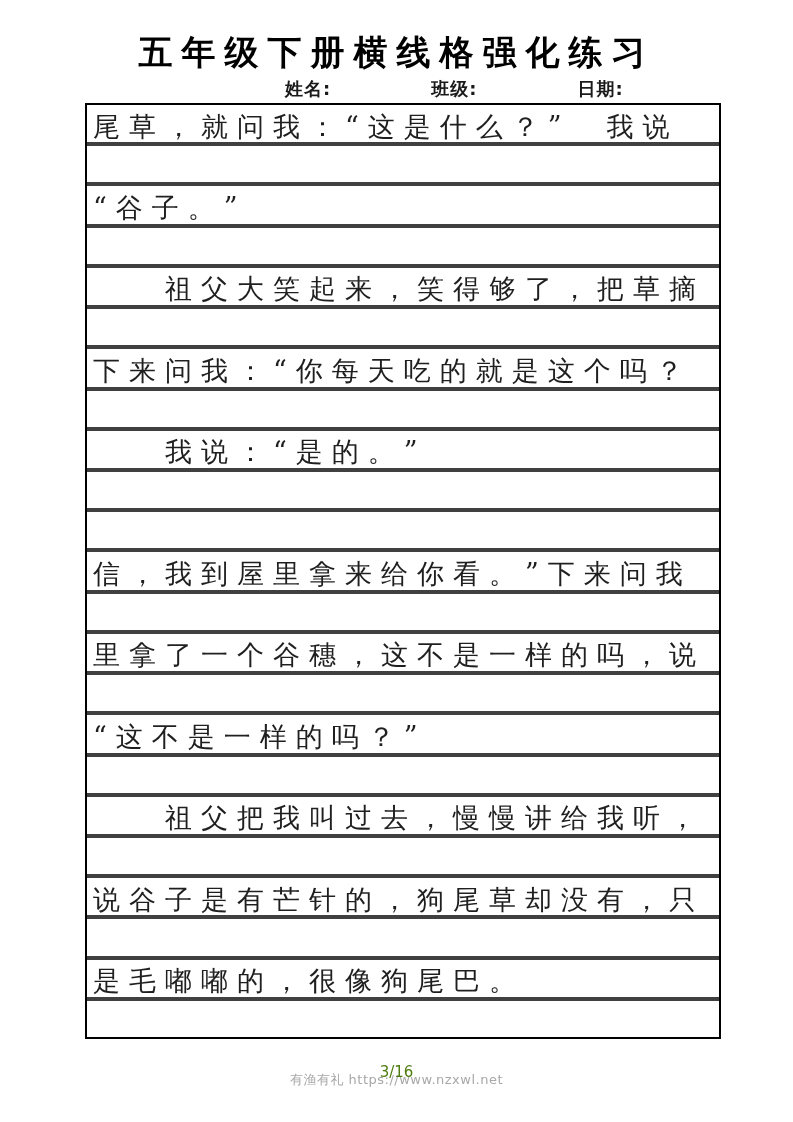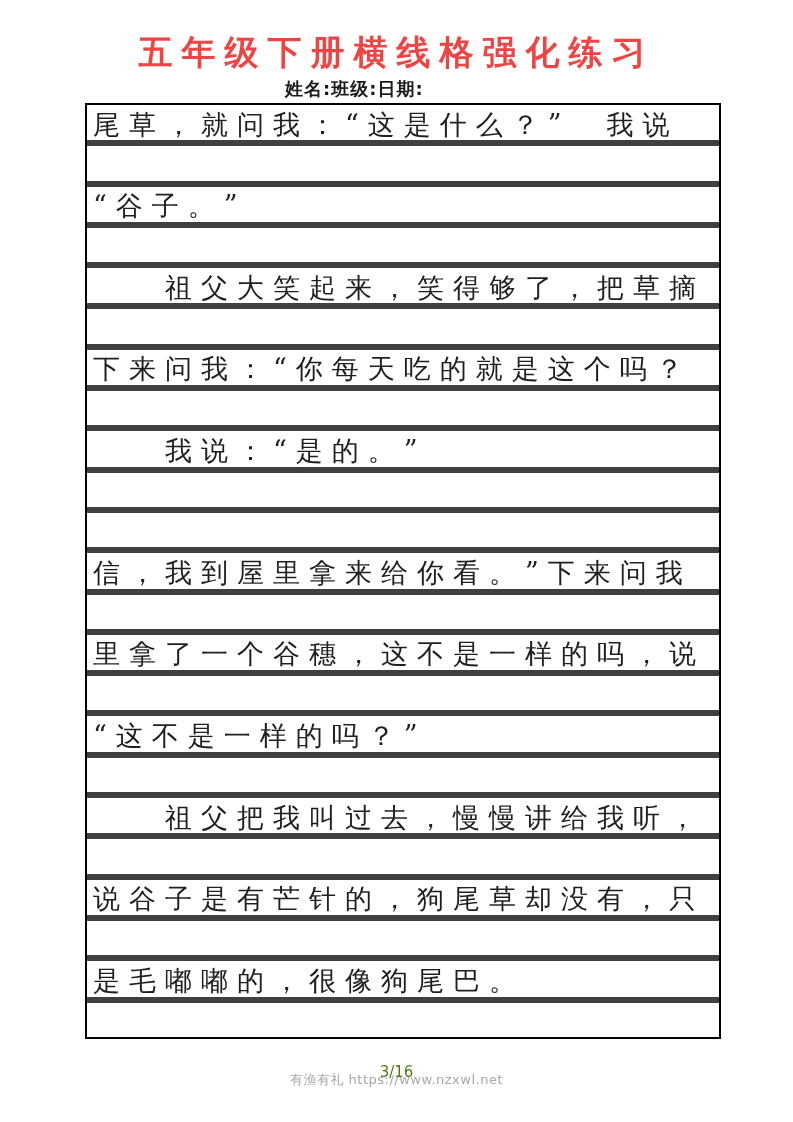--- a/index.html
+++ b/index.html
@@ -16,47 +16,48 @@
   }
   .doc-title {
     position: absolute;
     top: 30px; left: 0;
     width: 100%;
     text-align: center;
     font-family: "DejaVu Serif", "Liberation Serif", serif;
     font-size: 34px;
     font-weight: 600;
     letter-spacing: 9px;
-    color: #ef4444;
+    color: #000000;
     white-space: nowrap;
   }
   .meta-row {
     position: absolute;
     top: 77px; left: 85px;
     width: 635px;
     display: flex;
     padding-left: 200px;
+    gap: 100px;
     font-size: 18px;
     font-weight: bold;
     color: #1a1a1a;
     letter-spacing: 1px;
     white-space: nowrap;
   }
   .grid {
     position: absolute;
     top: 103px; left: 85px;
     width: 636px; height: 936px;
     border: 2px solid #000000;
     display: flex;
     flex-direction: column;
     background: #ffffff;
   }
   .row {
     flex: 1 1 0;
-    border-bottom: 6px solid #404040;
+    border-bottom: 4px solid #404040;
     position: relative;
     overflow: hidden;
   }
   .row:last-child { border-bottom: none; }
   .row.text-row {
     display: flex;
     align-items: flex-end;
     padding: 0 3px 1px 6px;
   }
   .hand {

